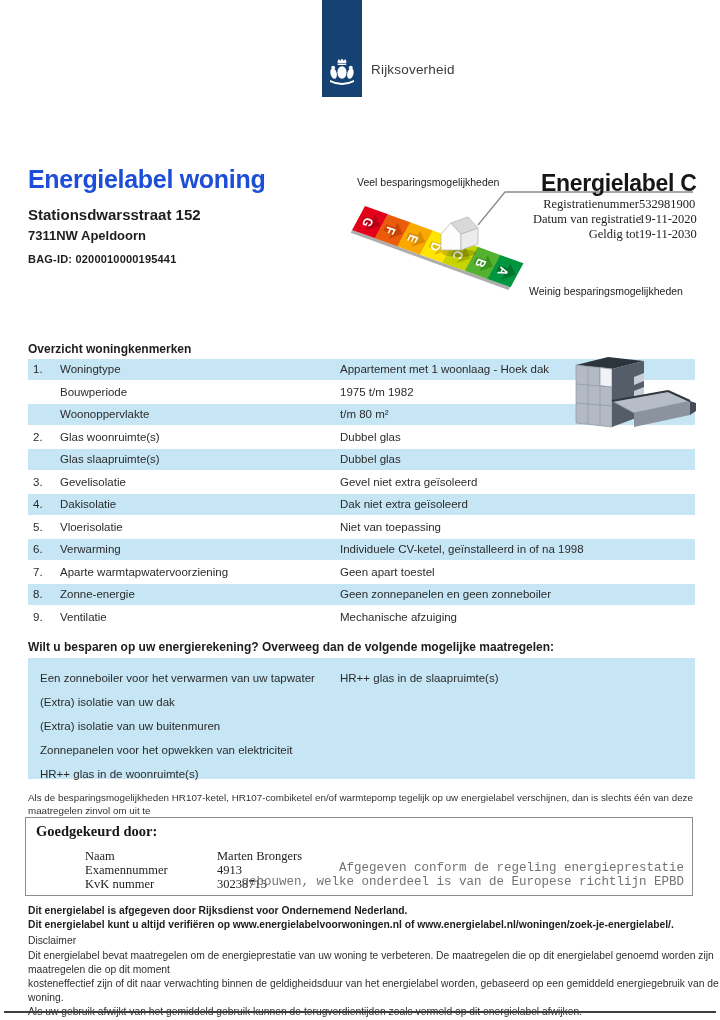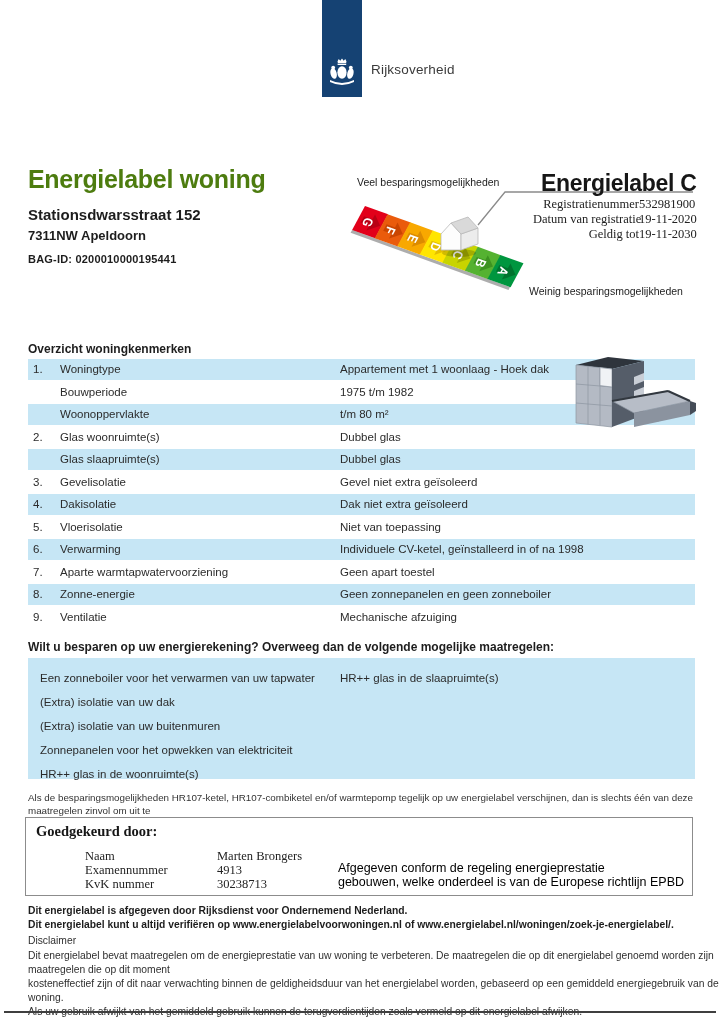--- a/index.html
+++ b/index.html
@@ -5,21 +5,21 @@
   html,body{margin:0;padding:0;background:#fff;}
   .page{position:relative;width:720px;height:1020px;background:#fff;overflow:hidden;
         font-family:"Liberation Sans",sans-serif;color:#2b2b2b;}
 
   
   .logo-ribbon{position:absolute;left:322px;top:0;width:40px;height:97px;background:#154273;}
   .logo-ribbon svg{position:absolute;left:5px;bottom:5px;}
   .logo-text{position:absolute;left:371px;top:62px;font-size:13.5px;color:#3a3a3a;letter-spacing:.2px;}
 
   
-  .doc-title{position:absolute;left:28px;top:165px;margin:0;font-size:25px;font-weight:bold;color:#4d7c0f;letter-spacing:-.3px;}
+  .doc-title{position:absolute;left:28px;top:165px;margin:0;font-size:25px;font-weight:bold;color:#1d4ed8;letter-spacing:-.3px;}
   .addr1{position:absolute;left:28px;top:206px;font-size:15px;font-weight:bold;color:#1d1d1d;}
   .addr2{position:absolute;left:28px;top:228px;font-size:13px;font-weight:bold;color:#1d1d1d;}
   .bagid{position:absolute;left:28px;top:253px;font-size:11px;font-weight:bold;color:#1d1d1d;letter-spacing:.2px;}
 
   
   .veel{position:absolute;left:357px;top:176px;font-size:10.5px;color:#222;}
   .weinig{position:absolute;left:529px;top:285px;font-size:10.5px;color:#222;}
   #label-graphic{position:absolute;left:345px;top:162px;}
   .el-heading{position:absolute;left:533px;top:162px;margin:8px;font-size:23px;font-weight:bold;color:#161616;letter-spacing:-.3px;}
   .reg-block{position:absolute;left:533px;top:197px;font-family:"Liberation Serif",serif;font-size:12.5px;color:#222;}
@@ -41,21 +41,21 @@
   .m-box{position:absolute;left:28px;top:658px;width:667px;height:121px;}
   .m-item{position:absolute;font-size:11.5px;line-height:12px;white-space:nowrap;}
   .m-note{position:absolute;left:28px;top:791px;font-size:9.8px;line-height:13px;color:#333;}
 
   
   .gk-box{position:absolute;left:25px;top:817px;width:668px;height:79px;border:1px solid #8c8c8c;box-sizing:border-box;background:#fff;padding-left:40px;}
   .gk-title{position:absolute;left:10px;top:5px;font-family:"Liberation Serif",serif;font-size:14.5px;font-weight:bold;color:#161616;}
   .gk-fields{position:absolute;left:11px;top:31px;font-family:"Liberation Serif",serif;font-size:12.5px;color:#222;margin-left:48px;}
   .gk-row{height:14px;line-height:14px;white-space:nowrap;}
   .gk-label{display:inline-block;width:132px;}
-  .gk-conform{position:absolute;right:8px;bottom:6px;font-family:Liberation Sans, sans-serif;font-size:12.5px;line-height:14px;color:#000000;}
+  .gk-conform{position:absolute;right:8px;bottom:6px;text-align:right;font-family:Liberation Mono, monospace;font-size:12.5px;line-height:14px;color:#737373;}
 
   
   .f-bold{position:absolute;left:28px;top:904px;font-size:10.3px;font-weight:bold;line-height:13.5px;color:#1d1d1d;}
   .f-disc-h{position:absolute;left:28px;top:935px;font-size:10.3px;color:#2f2f2f;}
   .f-disc{position:absolute;left:28px;top:949px;font-size:10.3px;line-height:14px;color:#2f2f2f;}
   .page-bottom-edge{position:absolute;left:4px;top:1011px;width:712px;height:2px;background:#3f3f3f;}
 </style>
 </head>
 <body>
 

